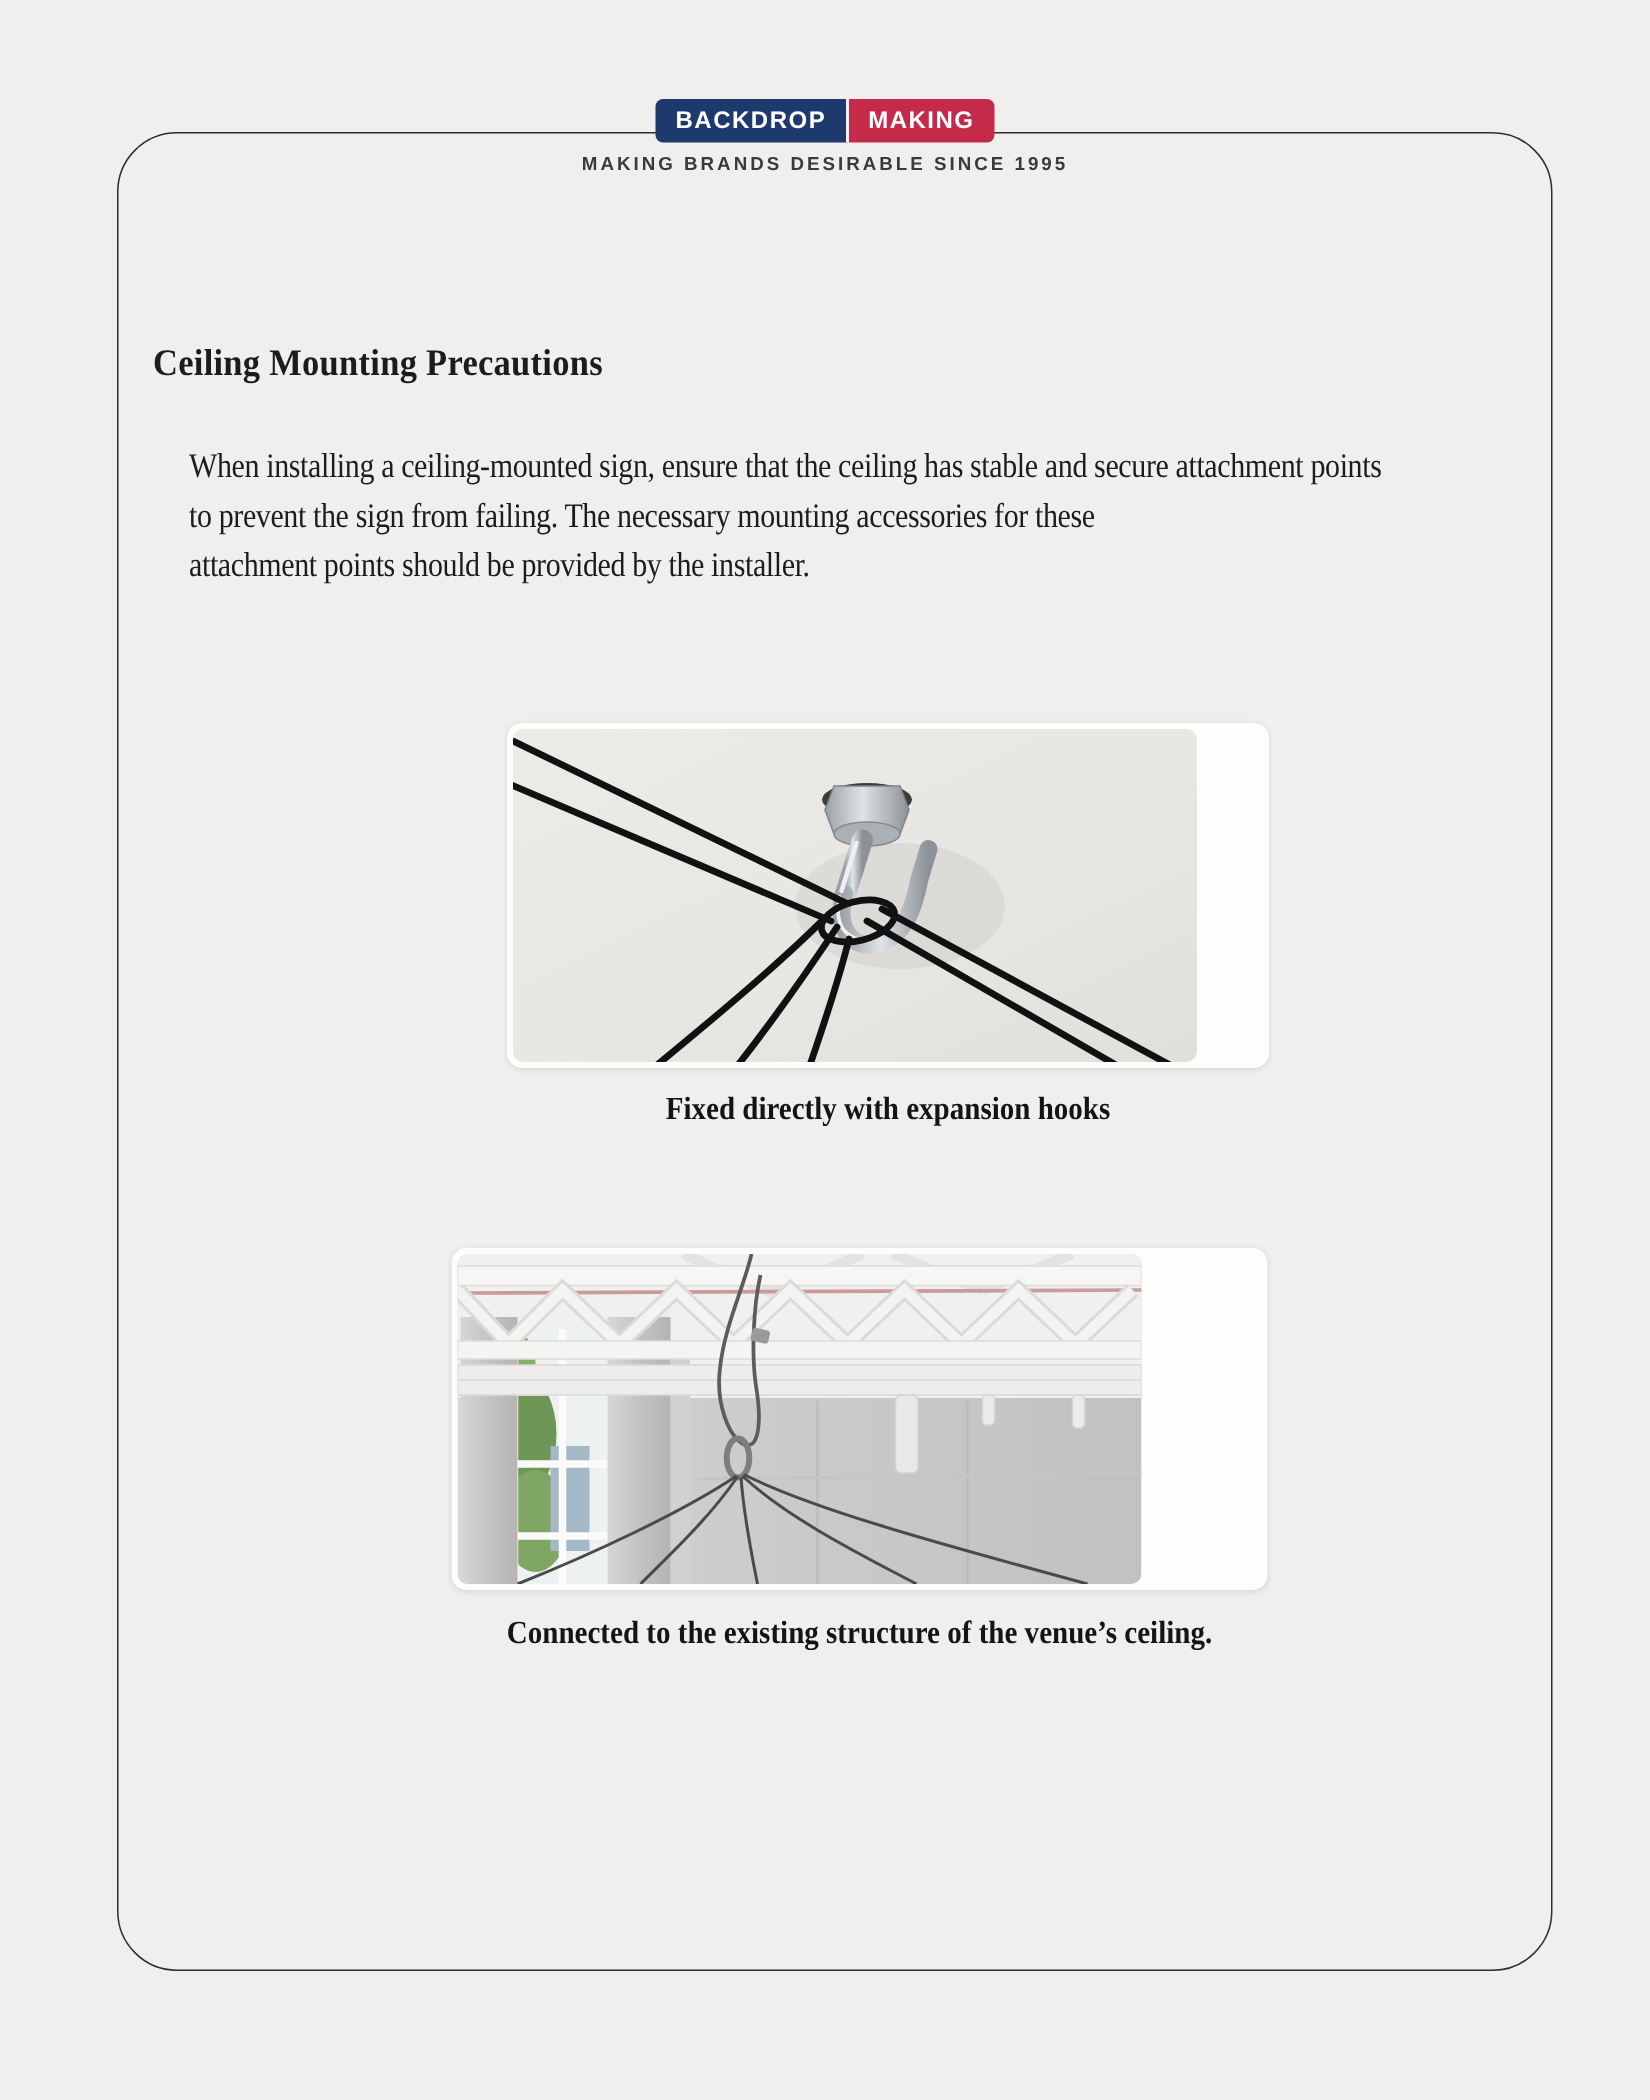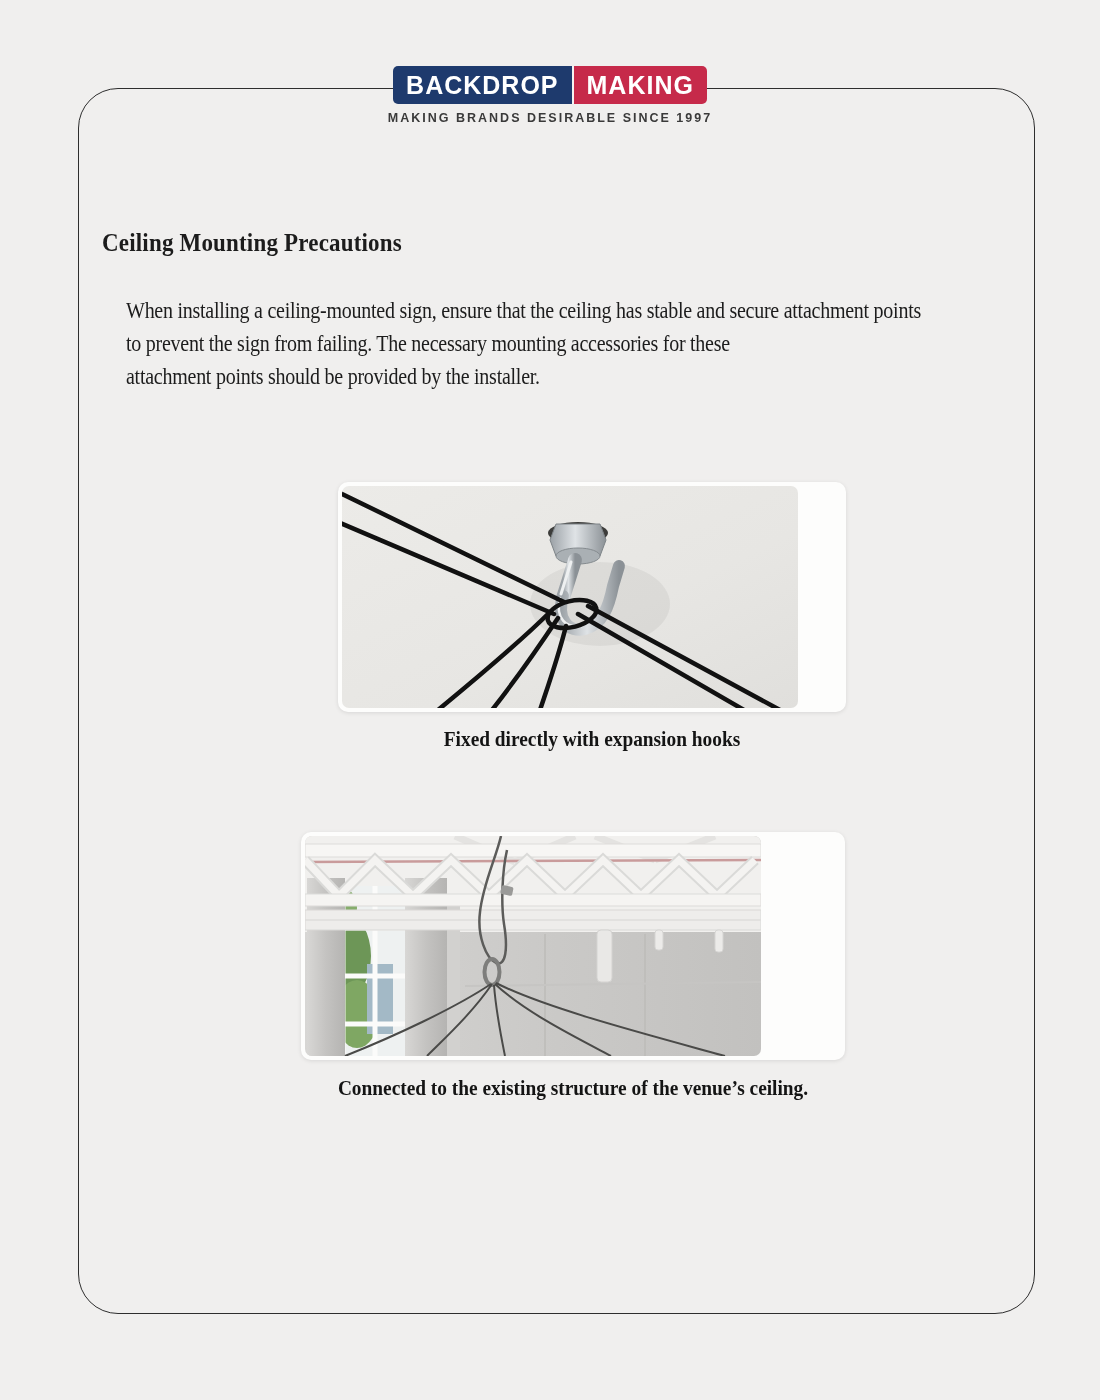--- a/index.html
+++ b/index.html
@@ -13,21 +13,21 @@
     position:absolute;left:78px;top:88px;width:955px;height:1224px;
     border:1.5px solid #2e2e2e;border-radius:40px;
   }
   .logo-wrap{
     position:absolute;left:0;right:0;top:66px;
     display:flex;flex-direction:column;align-items:center;z-index:2;
   }
   .logo-blocks{display:flex;align-items:stretch;}
   .logo-left,.logo-right{
     font-family:"Liberation Sans", sans-serif;font-weight:bold;
-    font-size:25px;letter-spacing:1px;color:#ffffff;
+    font-size:16px;letter-spacing:1px;color:#ffffff;
     padding:7px 13px 6px 13px;line-height:1;
   }
   .logo-left{background:#1e3a6d;border-radius:5px 0 0 5px;border-right:2px solid #f5f4f2;}
   .logo-right{background:#c62a4a;border-radius:0 5px 5px 0;}
   .tagline{
     margin-top:7px;
     font-family:"Liberation Sans", sans-serif;font-weight:bold;
     font-size:12.5px;letter-spacing:2px;color:#3a3a3a;
   }
   .heading{
@@ -59,21 +59,21 @@
 </head>
 <body>
 
 <div class="frame"></div>
 
 <div class="logo-wrap">
   <div class="logo-blocks">
     <span class="logo-left">BACKDROP</span>
     <span class="logo-right">MAKING</span>
   </div>
-  <div class="tagline">MAKING BRANDS DESIRABLE SINCE 1997</div>
+  <div class="tagline">MAKING BRANDS DESIRABLE SINCE 1995</div>
 </div>
 
 <div class="heading">Ceiling Mounting Precautions</div>
 
 <div class="paragraph">When installing a ceiling-mounted sign, ensure that the ceiling has stable and secure attachment points
 to prevent the sign from failing. The necessary mounting accessories for these
 attachment points should be provided by the installer.</div>
 
 <figure class="fig1">
   <div class="photo">

